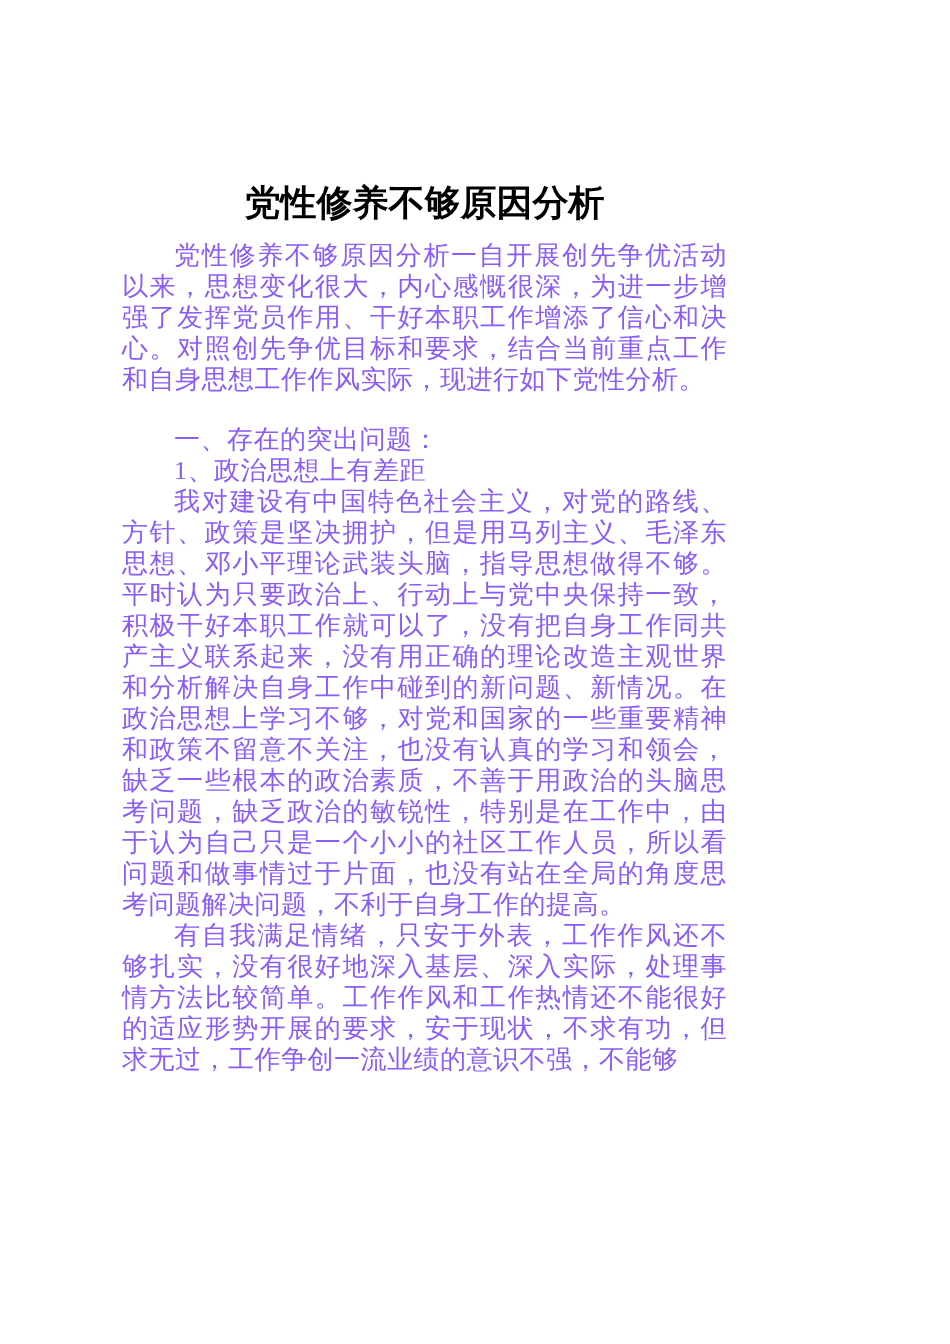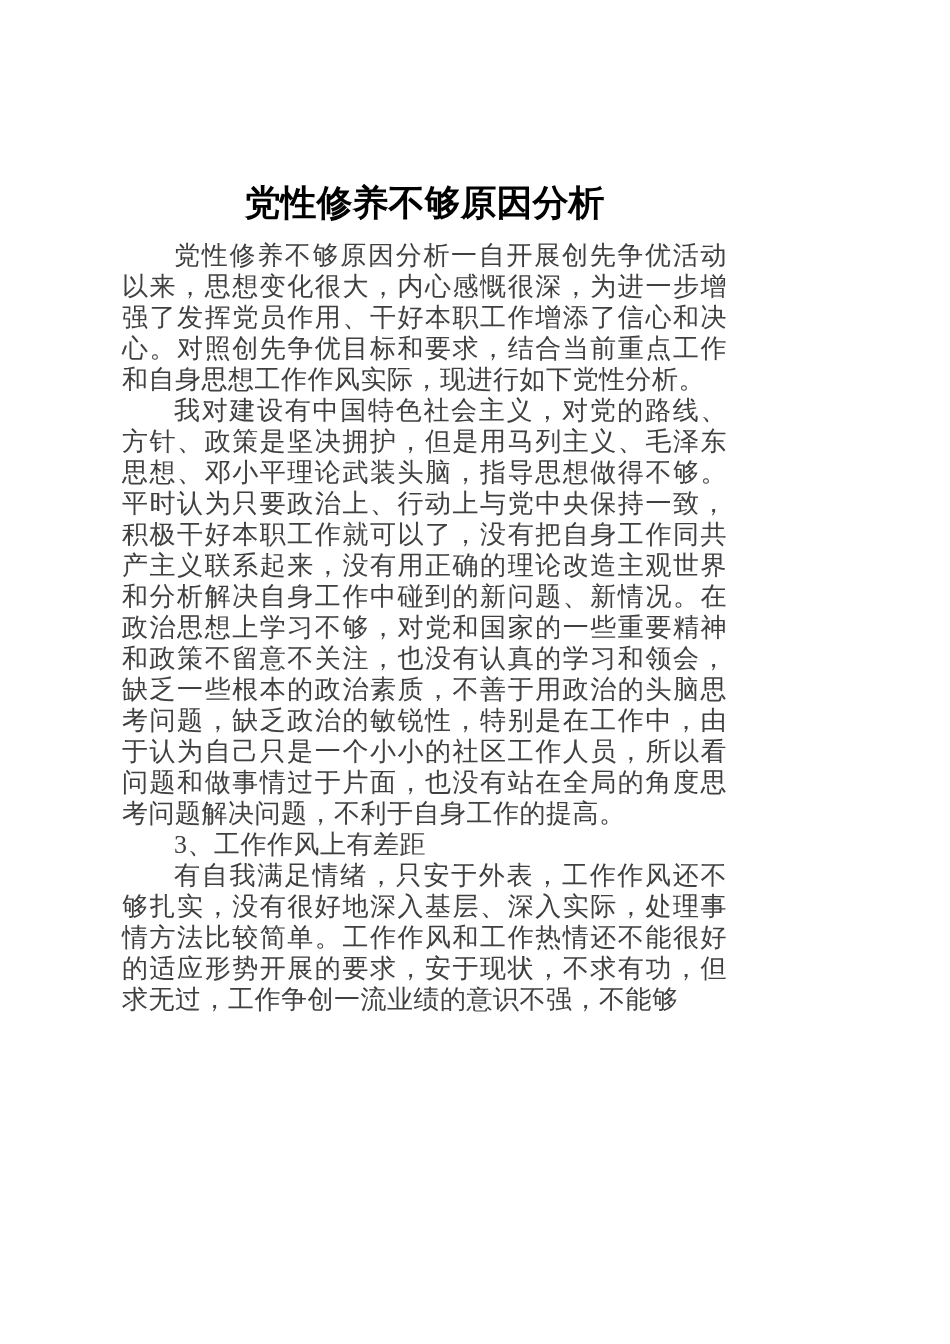--- a/index.html
+++ b/index.html
@@ -27,21 +27,21 @@
     font-weight: 700;
     font-size: 36px;
     line-height: 46px;
     color: #000000;
     letter-spacing: 0px;
   }
   .para {
     margin: 0;
     font-size: 26px;
     line-height: 31px;
-    color: #404040;
+    color: #8b5cf6;
     text-indent: 2em;
     text-align: justify;
     text-justify: inter-ideograph;
     letter-spacing: 0.5px;
   }
   .heading-line {
     text-align: left;
   }
   .section-gap {
     margin-top: 29px;
@@ -49,23 +49,24 @@
 </style>
 </head>
 <body>
 
 <div class="page">
 
   <h1 class="doc-title">党性修养不够原因分析</h1>
 
   <p class="para">党性修养不够原因分析一自开展创先争优活动以来，思想变化很大，内心感慨很深，为进一步增强了发挥党员作用、干好本职工作增添了信心和决心。对照创先争优目标和要求，结合当前重点工作和自身思想工作作风实际，现进行如下党性分析。</p>
 
+  <p class="para heading-line section-gap">一、存在的突出问题：</p>
 
+  <p class="para heading-line">1、政治思想上有差距</p>
 
   <p class="para">我对建设有中国特色社会主义，对党的路线、方针、政策是坚决拥护，但是用马列主义、毛泽东思想、邓小平理论武装头脑，指导思想做得不够。平时认为只要政治上、行动上与党中央保持一致，积极干好本职工作就可以了，没有把自身工作同共产主义联系起来，没有用正确的理论改造主观世界和分析解决自身工作中碰到的新问题、新情况。在政治思想上学习不够，对党和国家的一些重要精神和政策不留意不关注，也没有认真的学习和领会，缺乏一些根本的政治素质，不善于用政治的头脑思考问题，缺乏政治的敏锐性，特别是在工作中，由于认为自己只是一个小小的社区工作人员，所以看问题和做事情过于片面，也没有站在全局的角度思考问题解决问题，不利于自身工作的提高。</p>
 
 
 
-  <p class="para heading-line">3、工作作风上有差距</p>
 
   <p class="para">有自我满足情绪，只安于外表，工作作风还不够扎实，没有很好地深入基层、深入实际，处理事情方法比较简单。工作作风和工作热情还不能很好的适应形势开展的要求，安于现状，不求有功，但求无过，工作争创一流业绩的意识不强，不能够</p>
 
 </div>
 
 </body></html>

